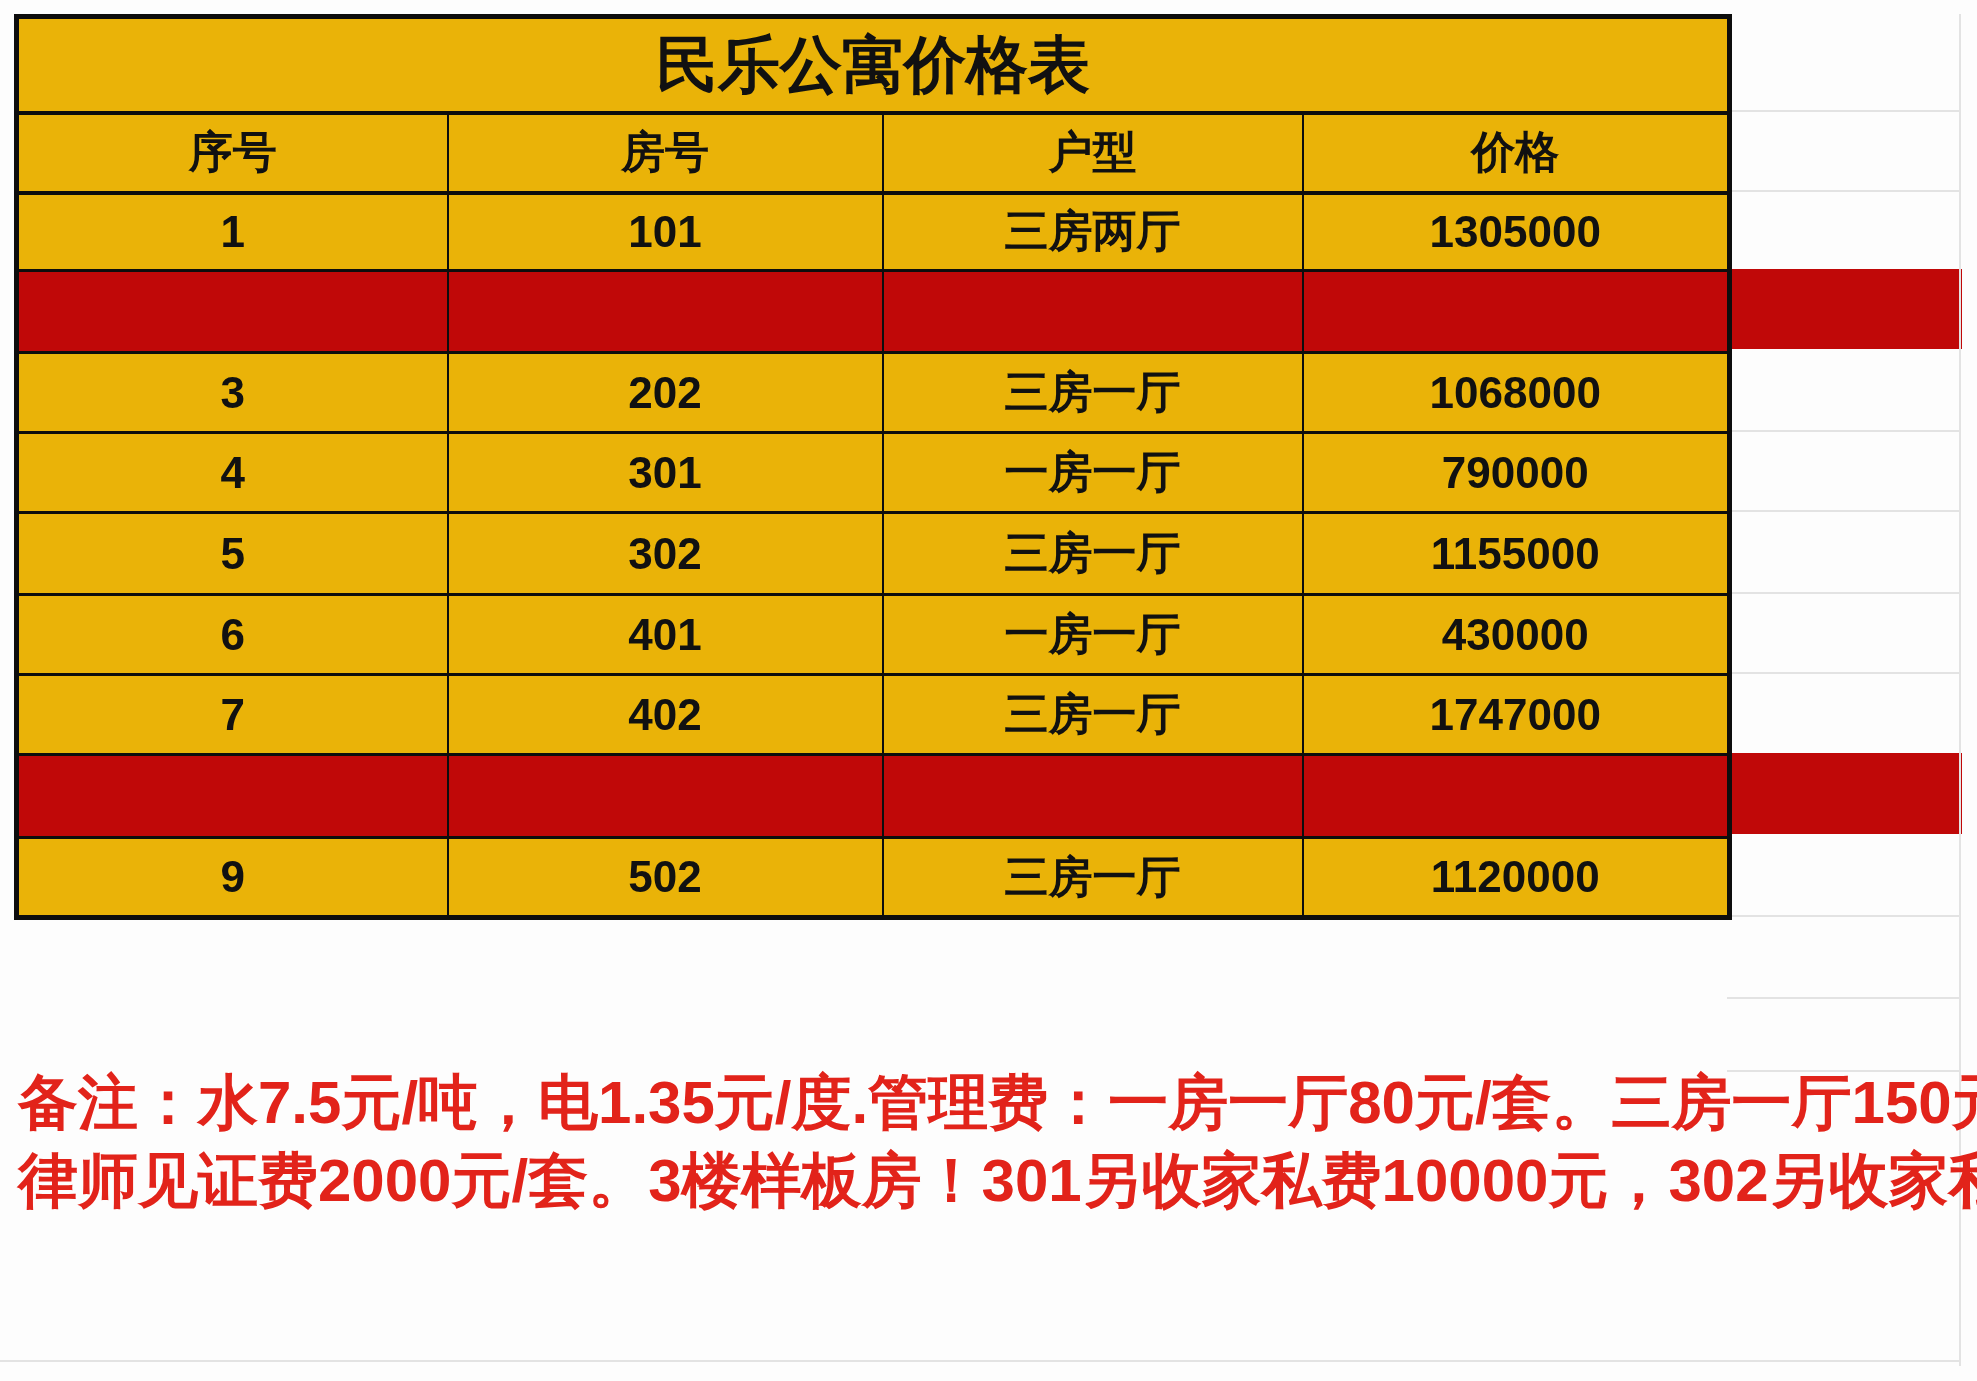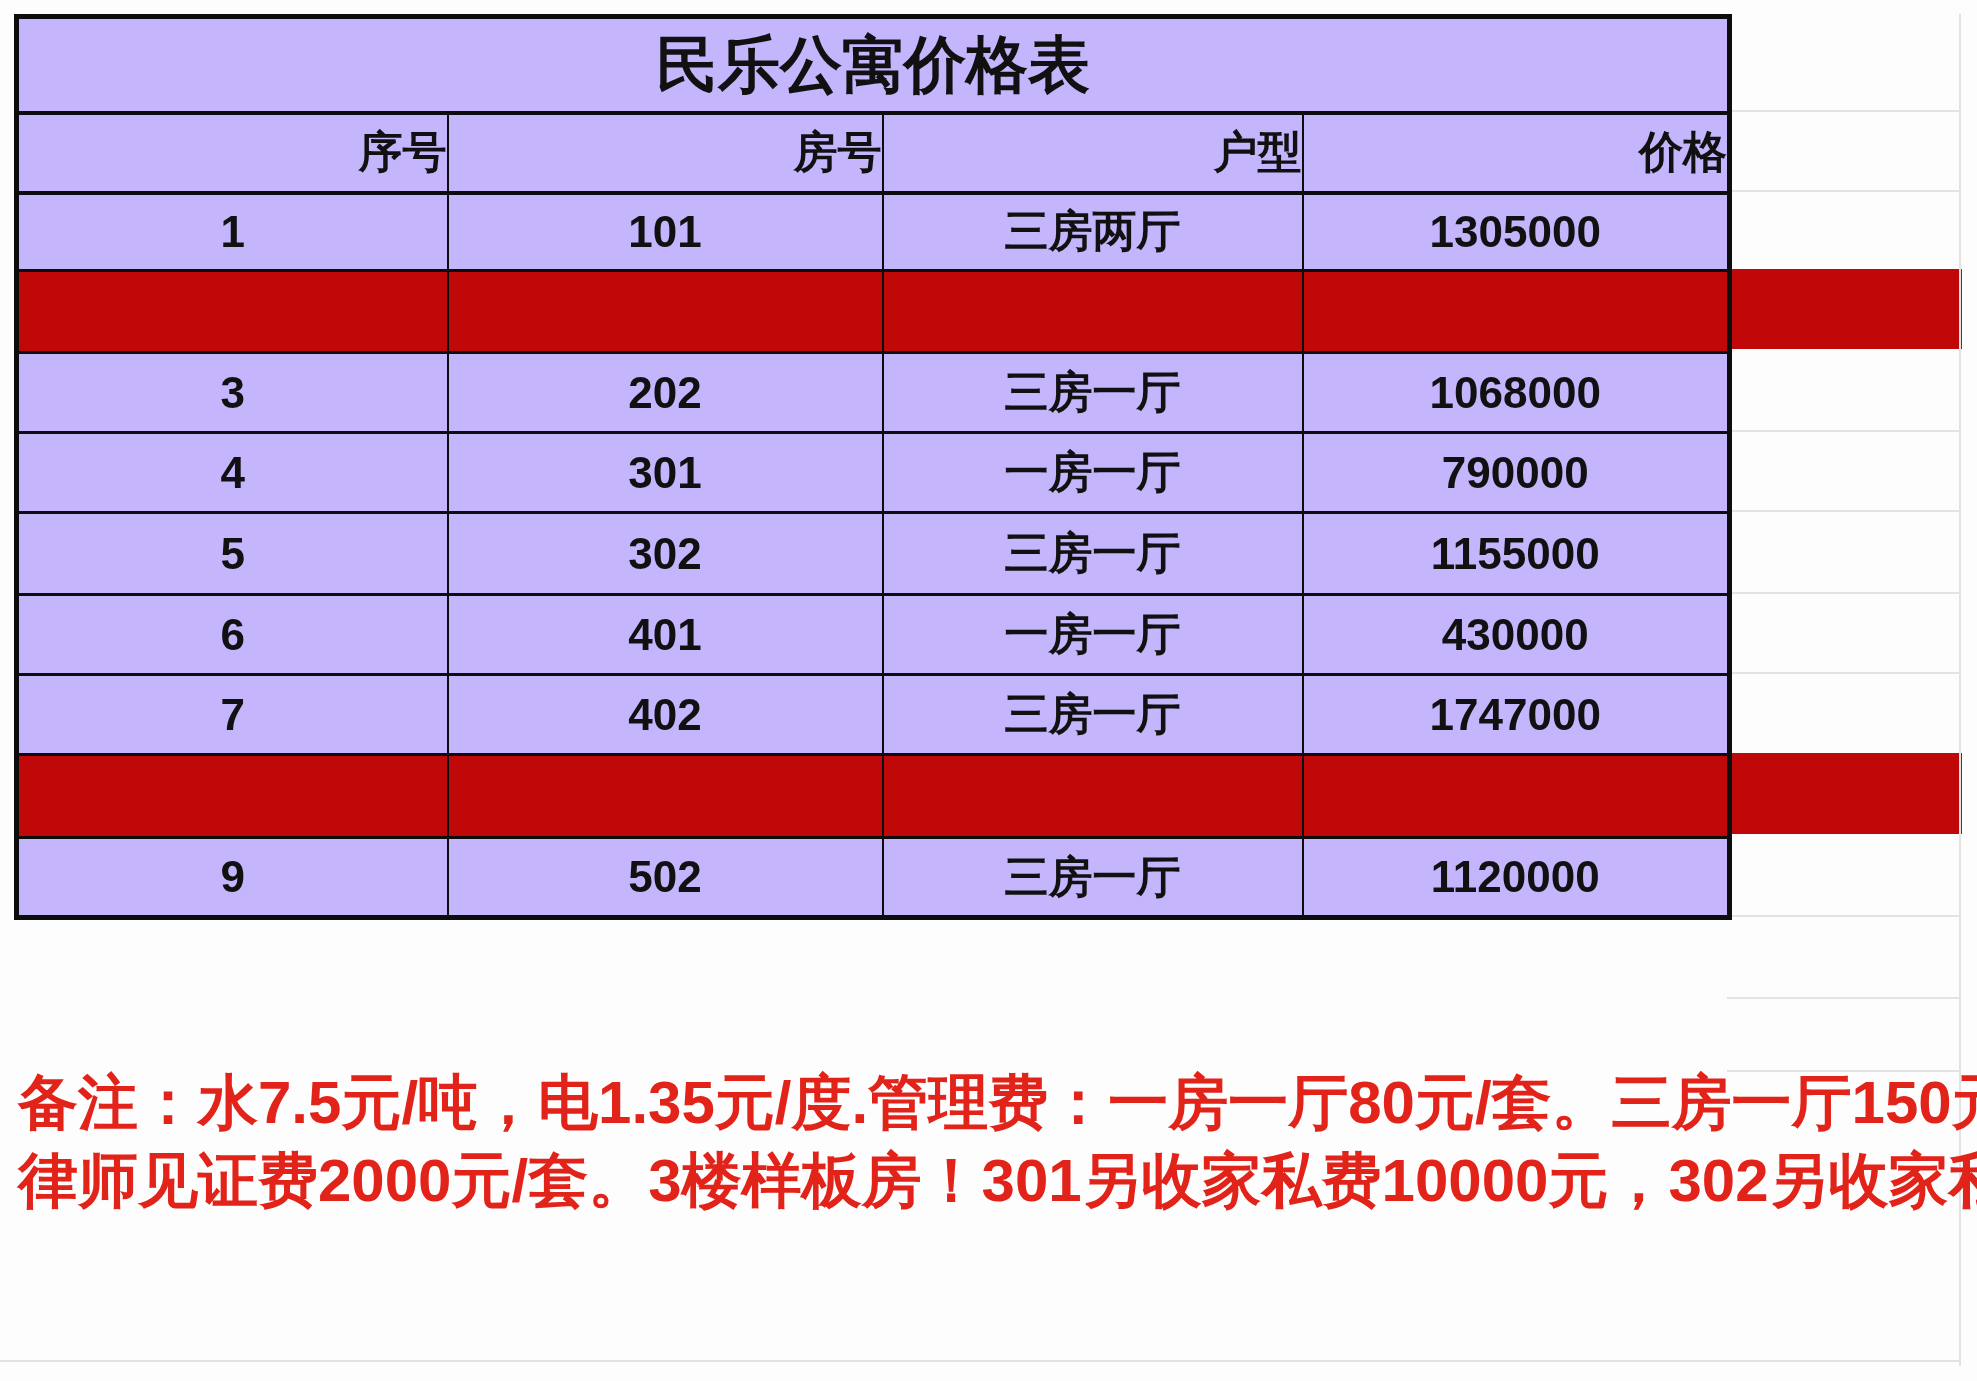--- a/index.html
+++ b/index.html
@@ -46,31 +46,30 @@
     border-left: 2px solid #0d0d0d;
     border-right: 2px solid #0d0d0d;
     border-top: 3px solid #0d0d0d;
     border-bottom: 3px solid #0d0d0d;
     text-align: center;
     vertical-align: middle;
     font-weight: bold;
     color: #111;
     font-size: 44px;
     padding: 0;
-    background: #c4b5fd;
+    background: #eab308;
     overflow: hidden;
     white-space: nowrap;
   }
   tr.title-row td {
     font-size: 62px;
     border-bottom: 4px solid #0d0d0d;
   }
   tr.header-row td {
     border-bottom: 4px solid #0d0d0d;
-    text-align: right;
   }
   tr.redacted-row td {
     background: #c00808;
   }
 
   
   .note {
     position: absolute;
     left: 18px;
     top: 1064px;

